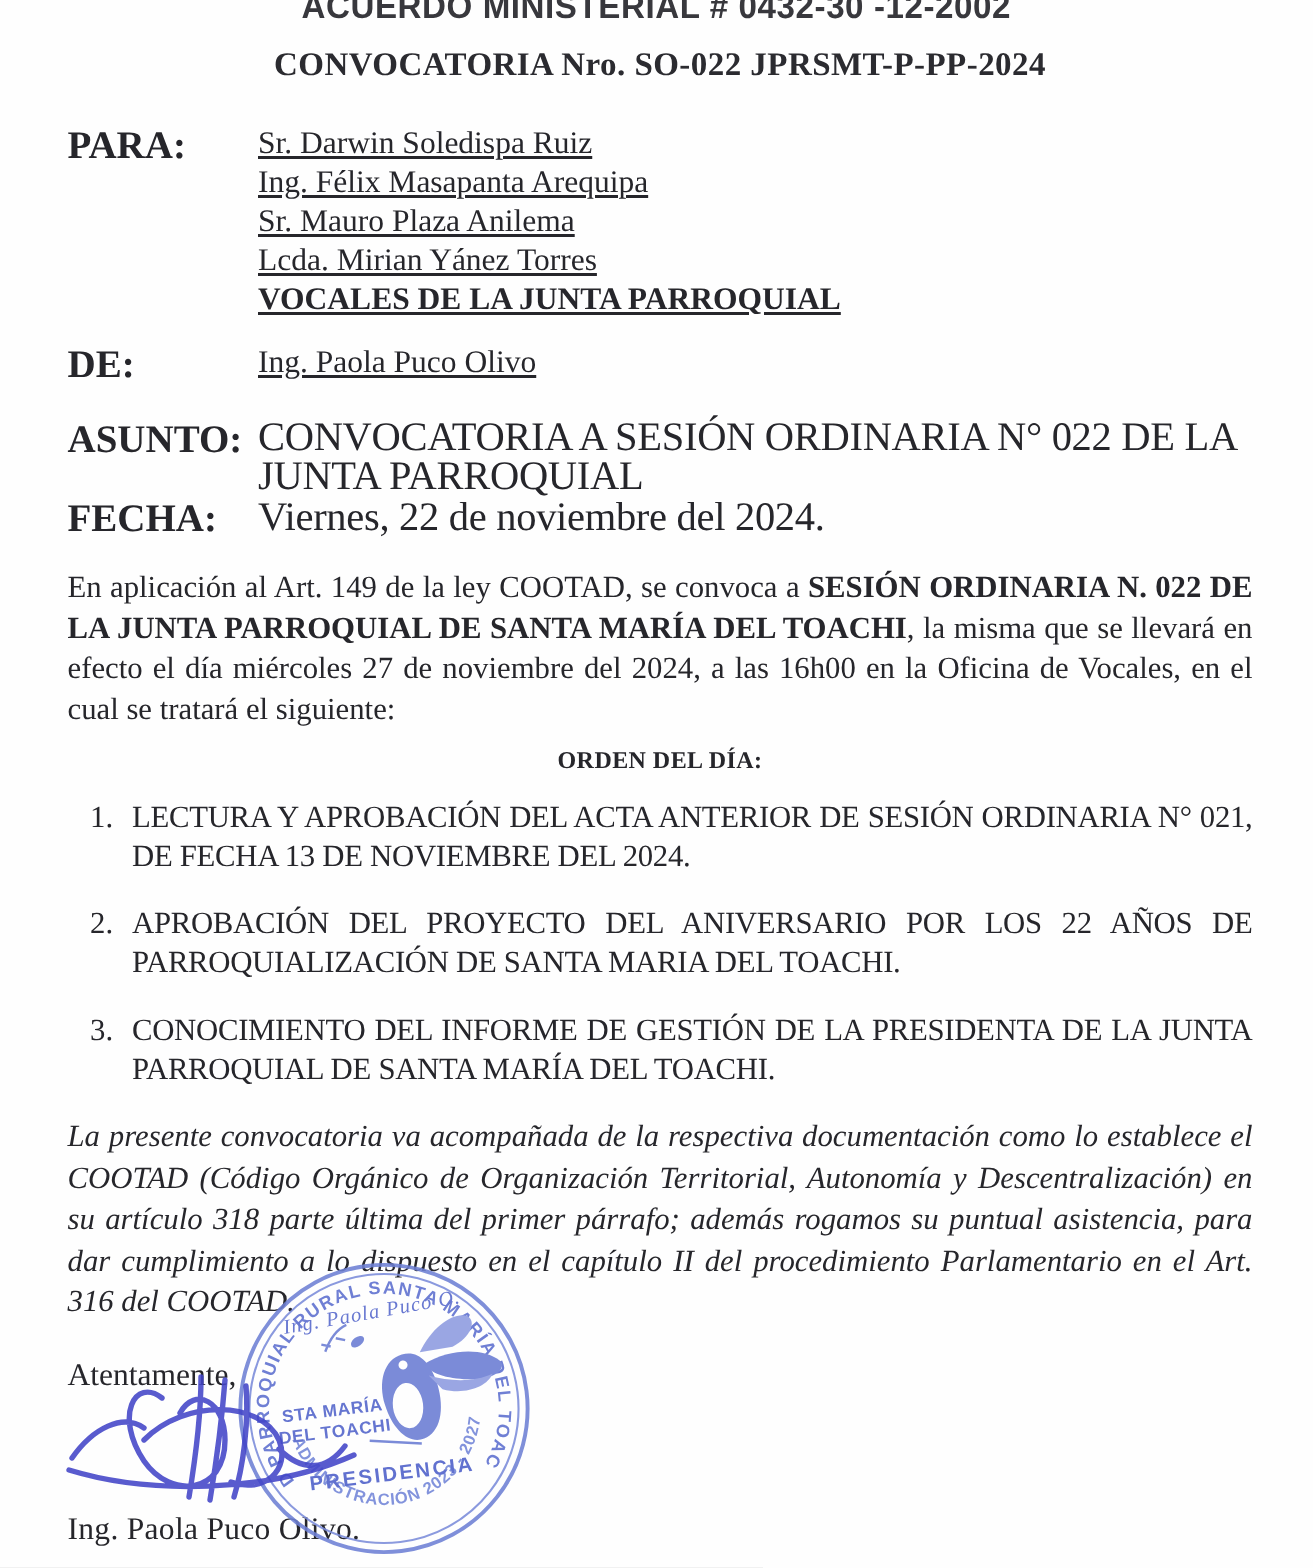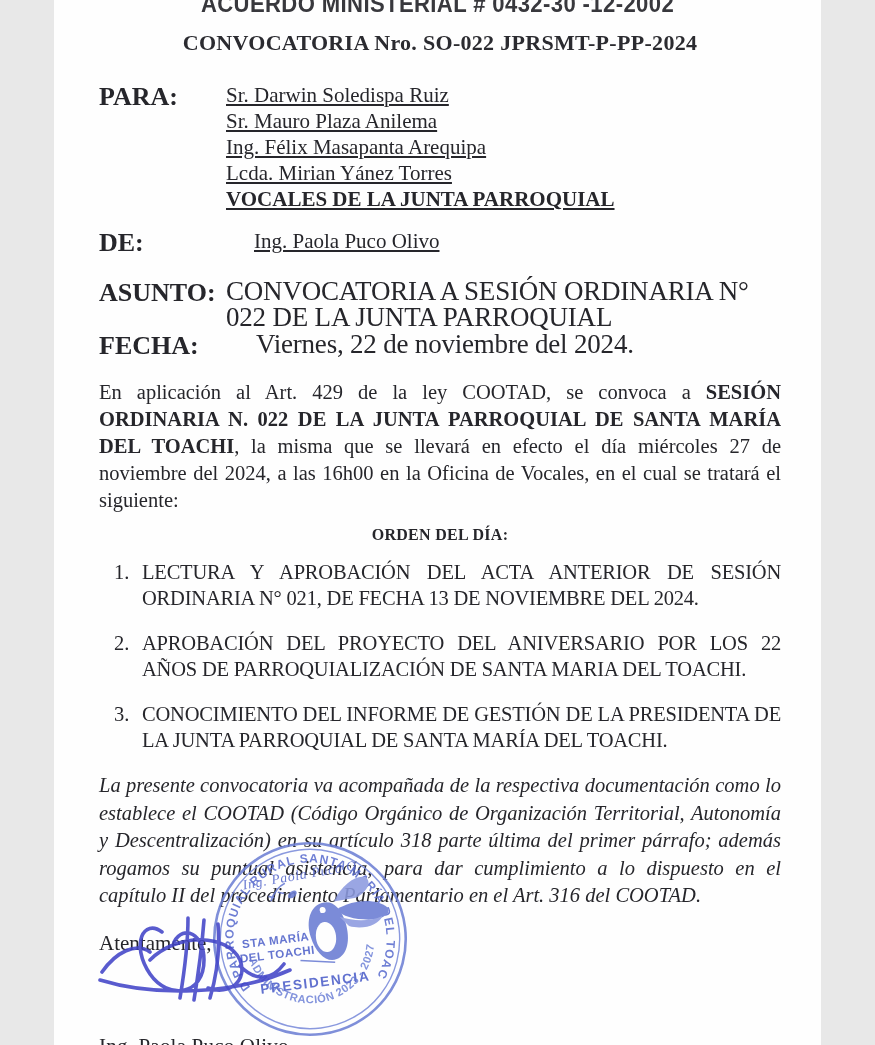--- a/index.html
+++ b/index.html
@@ -1,37 +1,37 @@
 <!DOCTYPE html>
 <html><head>
 <meta charset="utf-8">
 <style>
   * { margin:0; padding:0; box-sizing:border-box; }
   html,body { background:#e8e8e8; }
   .page {
-    position:relative; width:767px; height:1045px; margin:0 auto;
+    position:relative; width:875px; height:1045px; margin:0 auto;
     background:#fefefe; overflow:hidden;
     font-family:"Liberation Serif", serif; color:#26262b;
     padding:30px 40px 0 45px;
   }
   
   .acuerdo {
     position:absolute; top:-9px; left:0; right:0; text-align:center;
     font-family:"Liberation Sans", sans-serif; font-weight:bold;
     font-size:23px; letter-spacing:.4px; color:#38383d;
     transform:scaleX(.96);
   }
   .doc-title {
     text-align:center; font-weight:bold; font-size:22px; letter-spacing:.3px;
     line-height:26px; color:#2b2b30;font-family:Liberation Serif, serif;
   }
   .field-row { display:flex; margin-top:26px; }
-  .field-row.tight { margin-top:16px;gap:28px; }
+  .field-row.tight { margin-top:16px; }
   .field-row.asunto { margin-top:20px; }
-  .field-row.fecha { margin-top:1px;gap:30px; }
+  .field-row.fecha { margin-top:1px; }
   .field-label { width:127px; font-weight:bold; font-size:26px; flex:0 0 127px; }
   .field-value { font-size:21px; line-height:26px; }
   .field-value .line { min-height:26px;text-decoration:underline; }
   .bold { font-weight:bold; }
   .asunto .field-value, .fecha .field-value { font-size:27px; letter-spacing:-.2px; }
   .body-par {
     margin-top:18px; font-size:20.5px; line-height:27px; text-align:justify;
     text-align-last:left;
   }
   .orden-title {
@@ -97,22 +97,22 @@
 <div class="page">
 
   <div class="acuerdo">ACUERDO MINISTERIAL # 0432-30 -12-2002</div>
 
   <div class="doc-title">CONVOCATORIA Nro. SO-022 JPRSMT-P-PP-2024</div>
 
   <div class="field-row">
     <div class="field-label">PARA:</div>
     <div class="field-value">
       <div class="line">Sr. Darwin Soledispa Ruiz</div>
+      <div class="line">Ing. Félix Masapanta Arequipa</div>
       <div class="line">Sr. Mauro Plaza Anilema</div>
-      <div class="line">Ing. Félix Masapanta Arequipa</div>
       <div class="line">Lcda. Mirian Yánez Torres</div>
       <div class="line bold">VOCALES DE LA JUNTA PARROQUIAL</div>
     </div>
   </div>
 
   <div class="field-row tight">
     <div class="field-label">DE:</div>
     <div class="field-value">
       <div class="line">Ing. Paola Puco Olivo</div>
     </div>
@@ -121,21 +121,21 @@
   <div class="field-row asunto">
     <div class="field-label">ASUNTO:</div>
     <div class="field-value">CONVOCATORIA A SESIÓN ORDINARIA N° 022 DE LA JUNTA PARROQUIAL</div>
   </div>
 
   <div class="field-row fecha">
     <div class="field-label">FECHA:</div>
     <div class="field-value">Viernes, 22 de noviembre del 2024.</div>
   </div>
 
-  <div class="body-par"><span>En aplicación al Art. 429 de la ley COOTAD, se convoca a </span><span class="bold">SESIÓN ORDINARIA N. 022 DE LA JUNTA PARROQUIAL DE SANTA MARÍA DEL TOACHI</span><span>, la misma que se llevará en efecto el día miércoles 27 de noviembre del 2024, a las 16h00 en la Oficina de Vocales, en el cual se tratará el siguiente:</span></div>
+  <div class="body-par"><span>En aplicación al Art. 149 de la ley COOTAD, se convoca a </span><span class="bold">SESIÓN ORDINARIA N. 022 DE LA JUNTA PARROQUIAL DE SANTA MARÍA DEL TOACHI</span><span>, la misma que se llevará en efecto el día miércoles 27 de noviembre del 2024, a las 16h00 en la Oficina de Vocales, en el cual se tratará el siguiente:</span></div>
 
   <div class="orden-title">ORDEN DEL DÍA:</div>
 
   <div class="orden-list">
     <div class="orden-item">
       <div class="orden-num">1.</div>
       <div class="orden-text">LECTURA Y APROBACIÓN DEL ACTA ANTERIOR DE SESIÓN ORDINARIA N° 021, DE FECHA 13 DE NOVIEMBRE DEL 2024.</div>
     </div>
     <div class="orden-item">
       <div class="orden-num">2.</div>

